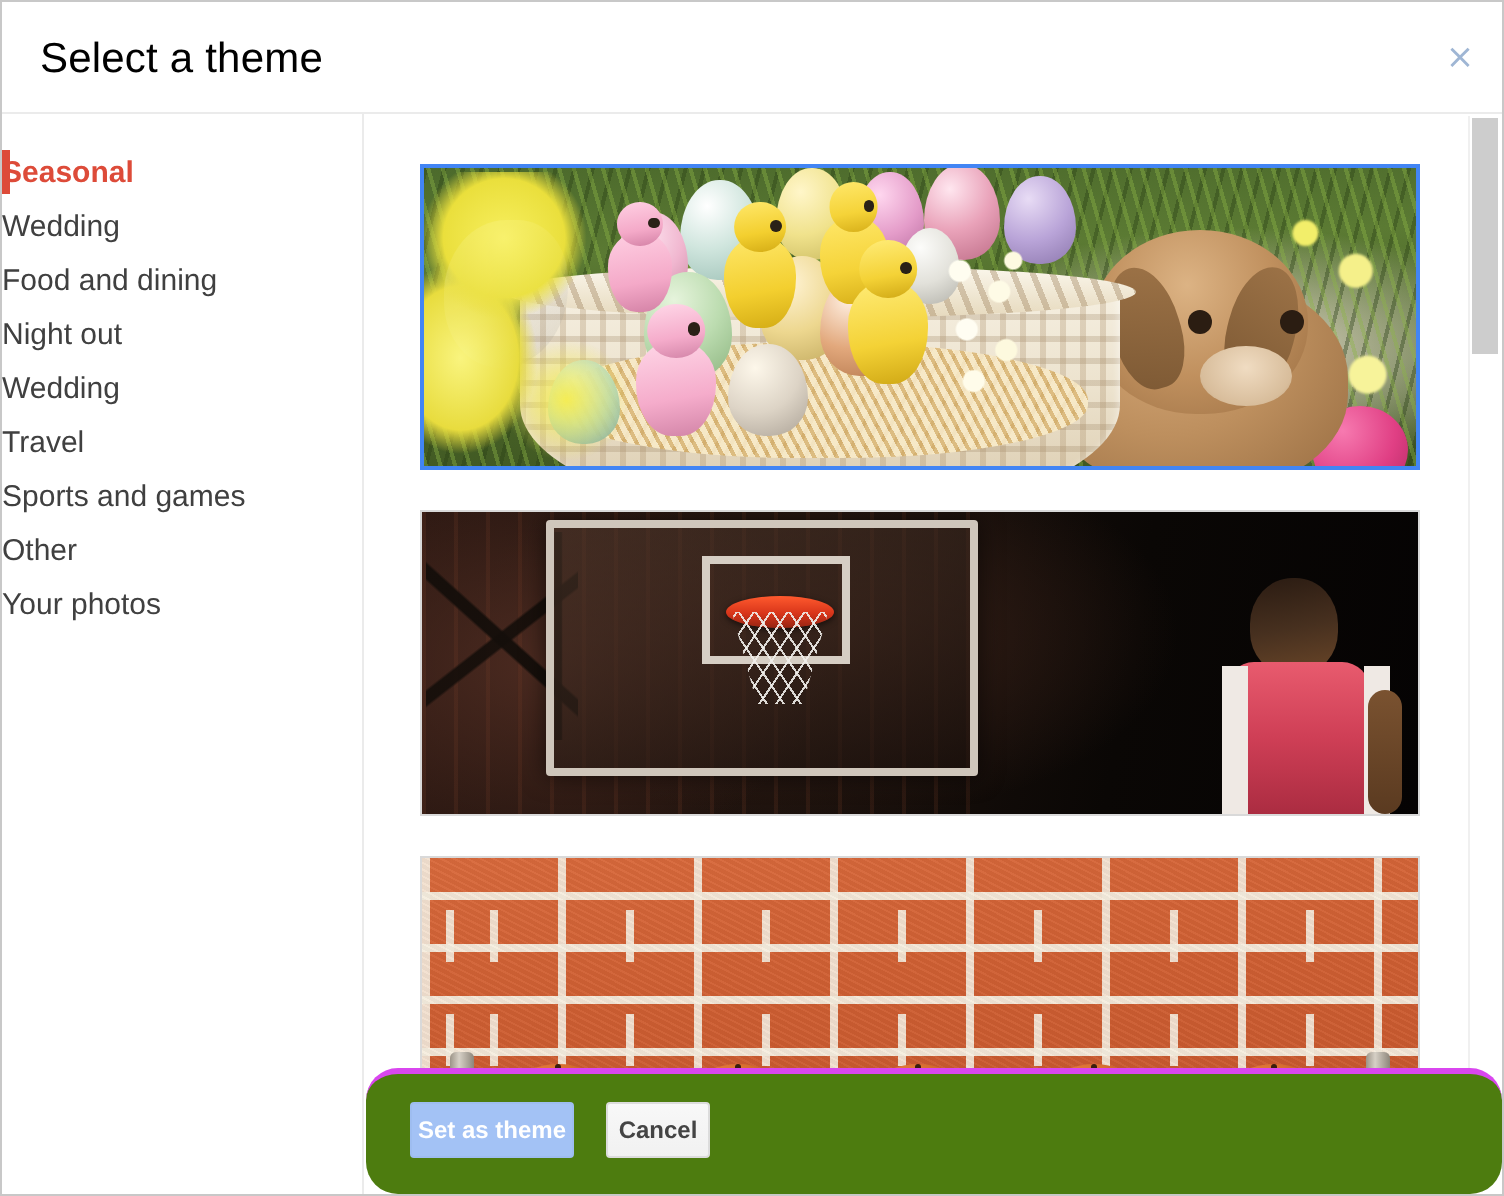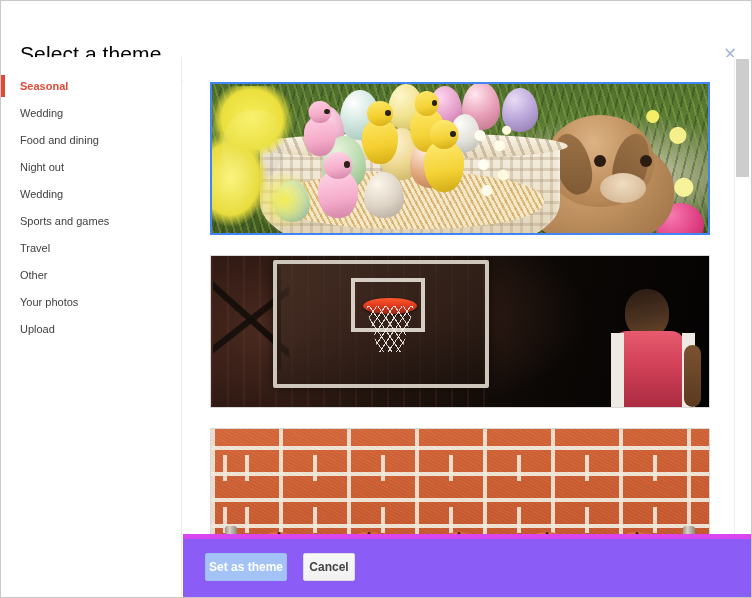--- a/index.html
+++ b/index.html
@@ -28,21 +28,20 @@
 
   
   .dialog-header {
     position: absolute;
     left: 0; top: 0;
     width: 750px;
     height: 56px;
     border-bottom: 1px solid #ebebeb;
     box-sizing: border-box;
     background: #fff;
-    margin-top: 24px;
   }
   .dialog-title {
     position: absolute;
     left: 19px;
     top: 16px;
     font-size: 21px;
     color: #000;
     font-weight: normal;
     letter-spacing: 0.1px;
     line-height: 25px;
@@ -72,22 +71,21 @@
     bottom: 0;
     background: #fff;
     border-right: 1px solid #ebebeb;
     box-sizing: border-box;
     padding-top: 16px;
   }
   .side-item {
     position: relative;
     height: 27px;
     line-height: 27px;
-    padding-left: 19px;
-    font-size: 11px;
+    font-size: 15px;
     color: #404040;
     cursor: pointer;
     white-space: nowrap;
     box-sizing: border-box;
   }
   .side-item.selected {
     color: #dd4b39;
     font-weight: bold;
   }
   .side-item.selected::before {
@@ -431,22 +429,23 @@
     border-radius: 3px 3px 0 0;
   }
 
   
   .footer {
     position: absolute;
     left: 182px;
     top: 533px;
     right: 0;
     bottom: 0;
-    border-top: 5px solid #d946ef;
-    background: #8b5cf6;
+    border-top: 3px solid #d946ef;
+    background: #4d7c0f;
+    border-radius: 16px;
   }
   .btn {
     position: absolute;
     top: 14px;
     height: 28px;
     line-height: 27px;
     font-size: 12px;
     font-weight: bold;
     text-align: center;
     border-radius: 2px;
@@ -500,25 +499,24 @@
     <div class="dialog-title">Select a theme</div>
     <div class="close-btn">×</div>
   </div>
 
   <div class="sidebar">
     <div class="side-item selected"><span>Seasonal</span></div>
     <div class="side-item"><span>Wedding</span></div>
     <div class="side-item"><span>Food and dining</span></div>
     <div class="side-item"><span>Night out</span></div>
     <div class="side-item"><span>Wedding</span></div>
+    <div class="side-item"><span>Travel</span></div>
     <div class="side-item"><span>Sports and games</span></div>
-    <div class="side-item"><span>Travel</span></div>
     <div class="side-item"><span>Other</span></div>
     <div class="side-item"><span>Your photos</span></div>
-    <div class="side-item"><span>Upload</span></div>
   </div>
 
   <div class="content">
     <div class="thumb-list">
 
       <div class="thumb active" style="top:25px; height:153px;">
         <div class="thumb-inner">
           <div class="scene-easter">
             <div class="grass-tufts"></div>
             <div class="yellow-bloom"></div>

